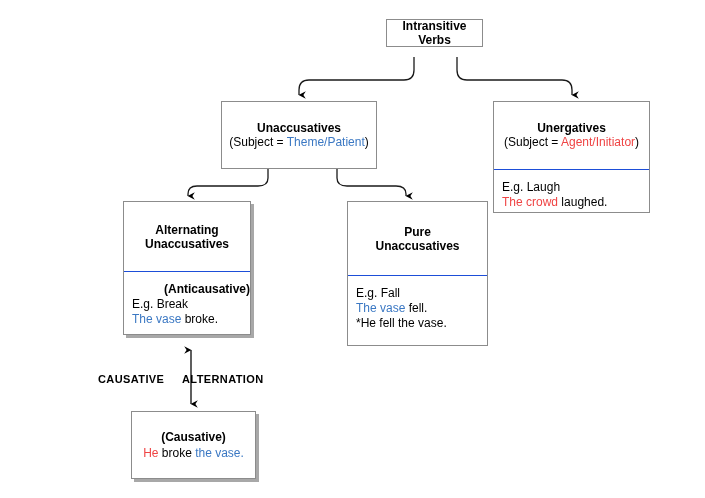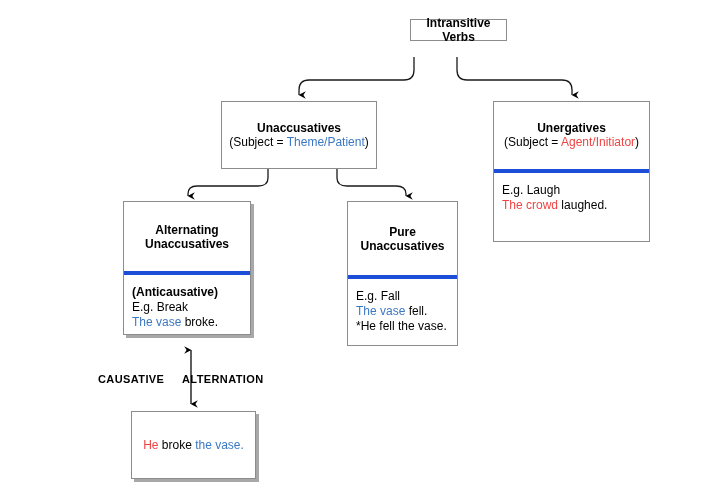--- a/index.html
+++ b/index.html
@@ -51,56 +51,56 @@
     line-height: 15px;
     font-weight: normal;
   }
   .node-head {
     display: flex;
     flex-direction: column;
     align-items: center;
     justify-content: center;
   }
   .node-body {
-    border-top: 4px solid #1d4ed8;
+    border-top: 1px solid #1d4ed8;
     font-size: 12px;
     line-height: 15px;
     padding: 10px 0 0 8px;
     text-align: left;
   }
   .body-center {
-    text-align: left;
+    text-align: right;
     font-weight: bold;
   }
   .blue { color: #3b78c3; }
   .red  { color: #ef4444; margin-top: 8px; }
 
   
   #node-intransitive {
-    left: 386px; top: 19px; width: 97px; height: 22px; margin-left: 24px;
+    left: 386px; top: 19px; width: 97px; height: 28px;
   }
   #node-intransitive .node-head { height: 100%; }
 
   #node-unaccusatives {
     left: 221px; top: 101px; width: 156px; height: 68px;
   }
   #node-unaccusatives .node-head { height: 100%; }
 
   #node-unergatives {
-    left: 493px; top: 101px; width: 157px; height: 141px;
+    left: 493px; top: 101px; width: 157px; height: 112px;
   }
   #node-unergatives .node-head { height: 67px; }
 
   #node-alternating {
     left: 123px; top: 201px; width: 128px; height: 134px;
   }
   #node-alternating .node-head { height: 69px; }
 
   #node-pure {
-    left: 347px; top: 201px; width: 111px; height: 145px;
+    left: 347px; top: 201px; width: 141px; height: 145px;
   }
   #node-pure .node-head { height: 73px; }
 
   #node-causative {
     left: 131px; top: 411px; width: 125px; height: 68px;
   }
   #node-causative .node-head { height: 100%; }
   #node-causative .stack {
     text-align: center;
     font-size: 12px;
@@ -195,20 +195,21 @@
     <div class="node-body">
       <div>E.g. Fall</div>
       <div><span class="blue">The vase</span><span> fell.</span></div>
       <div>*He fell the vase.</div>
     </div>
   </div>
 
   <div class="node shadow" id="node-causative">
     <div class="node-head">
       <div class="stack">
+        <div class="l1">(Causative)</div>
         <div><span class="red">He</span><span> broke </span><span class="blue">the vase.</span></div>
       </div>
     </div>
   </div>
 
   <div class="alt-label" id="label-causative">CAUSATIVE</div>
   <div class="alt-label" id="label-alternation">ALTERNATION</div>
 
 </div>
 

